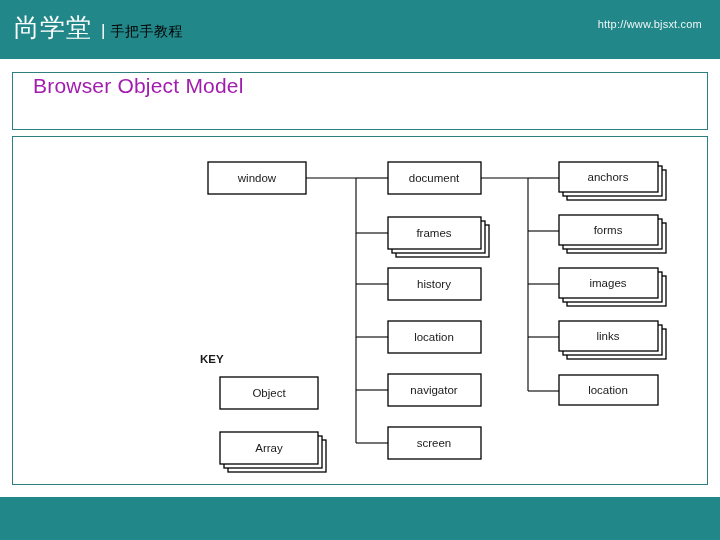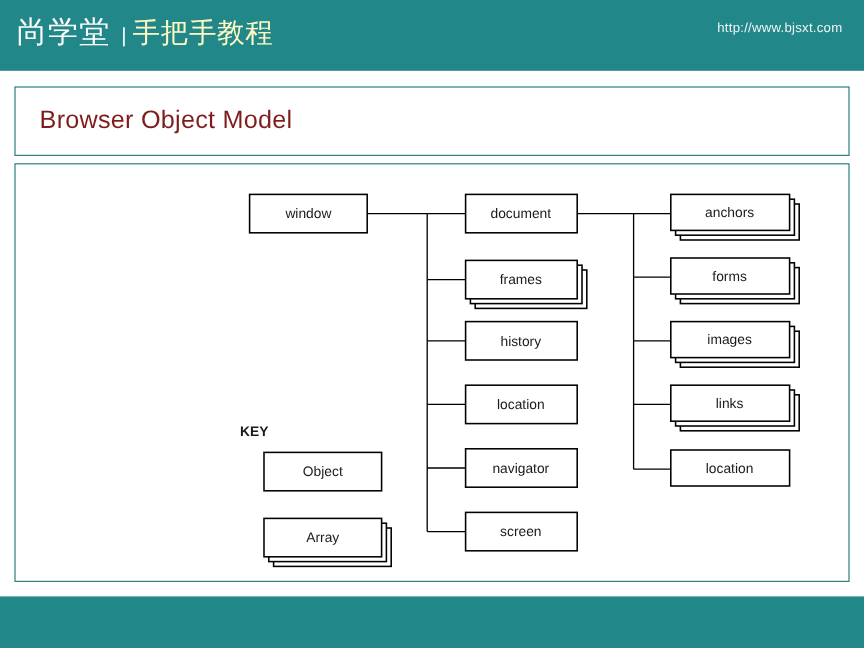--- a/index.html
+++ b/index.html
@@ -47,24 +47,24 @@
     color: #ffffff;
   }
   .brand-sep {
     font-size: 17px;
     line-height: 30px;
     margin: 0 5px 0 9px;
     color: #ffffff;
     font-weight: 300;
   }
   .brand-sub {
-    font-size: 23px;
+    font-size: 14px;
     line-height: 30px;
     letter-spacing: 0.5px;
-    color: #fef9c3;
+    color: #000000;
   }
   .header-url {
     position: absolute;
     right: 18px;
     top: 18px;
     font-size: 11px;
     color: #eef6f6;
     letter-spacing: 0.2px;
     text-align: right;
   }
@@ -76,23 +76,23 @@
     top: 72px;
     width: 696px;
     height: 58px;
     box-sizing: border-box;
     border: 1px solid #2d7f80;
     background: #ffffff;
   }
   .title-text {
     position: absolute;
     left: 20px;
-    top: 16px;
+    top: 1px;
     font-size: 21px;
-    color: #7f1d1d;
+    color: #a21caf;
     letter-spacing: 0.2px;
   }
 
   
   .content-frame {
     position: absolute;
     left: 12px;
     top: 136px;
     width: 696px;
     height: 349px;

